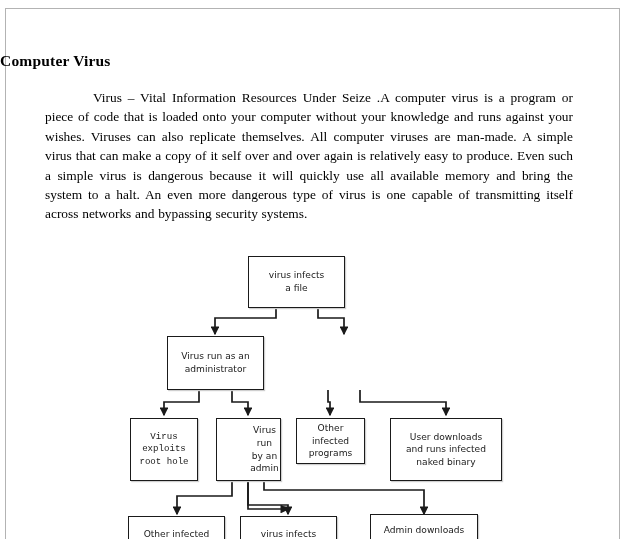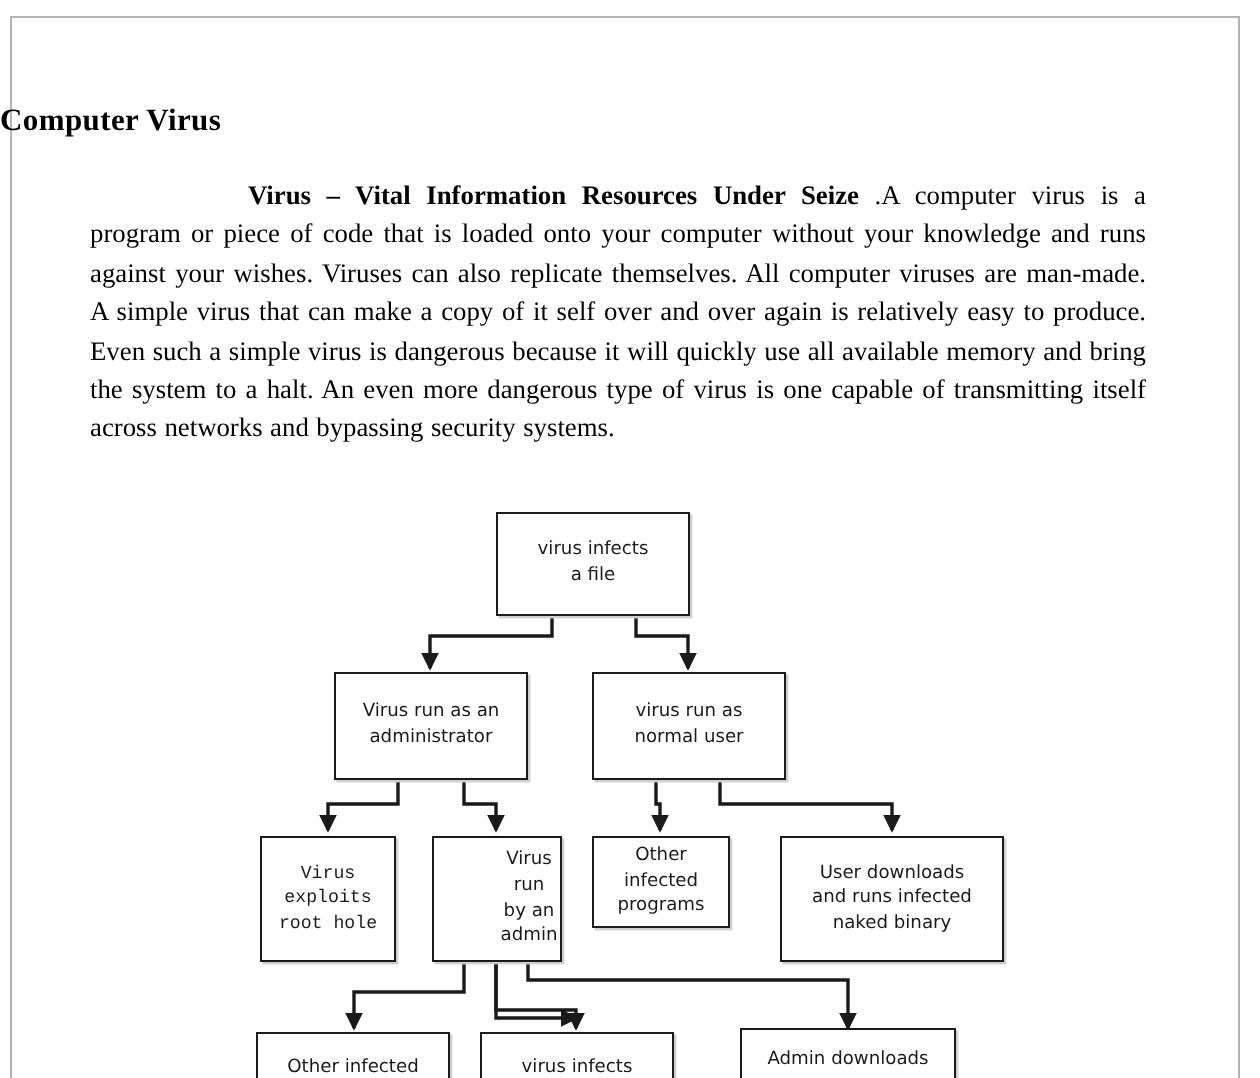--- a/index.html
+++ b/index.html
@@ -45,22 +45,21 @@
     width: 528px;
     font-family: "Liberation Serif", serif;
     font-size: 13.4px;
     line-height: 19.4px;
     color: #000;
     text-align: justify;
     text-indent: 48px;
     word-spacing: 0.4px;
   }
   #body-text b {
-    font-weight: bold;
-    margin-left: 31px;
+    font-weight: normal;
   }
 
   
   #diagram {
     position: absolute;
     left: 0;
     top: 0;
     width: 630px;
     height: 539px;
     pointer-events: none;
@@ -136,24 +135,20 @@
   <div class="node" style="left:248px; top:256px; width:97px; height:52px;">
     <span>virus infects
 a file</span>
   </div>
 
   <div class="node" style="left:167px; top:336px; width:97px; height:54px;">
     <span>Virus run as an
 administrator</span>
   </div>
 
-  <div class="node" style="left:296px; top:336px; width:97px; height:54px;">
-    <span>virus run as
-normal user</span>
-  </div>
 
   <div class="node" style="left:130px; top:418px; width:68px; height:63px;font-family:Liberation Mono, monospace;">
     <span>Virus
 exploits
 root hole</span>
   </div>
 
   <div class="node" style="left:216px; top:418px; width:65px; height:63px;padding-left:32px;">
     <span>Virus run
 by an

